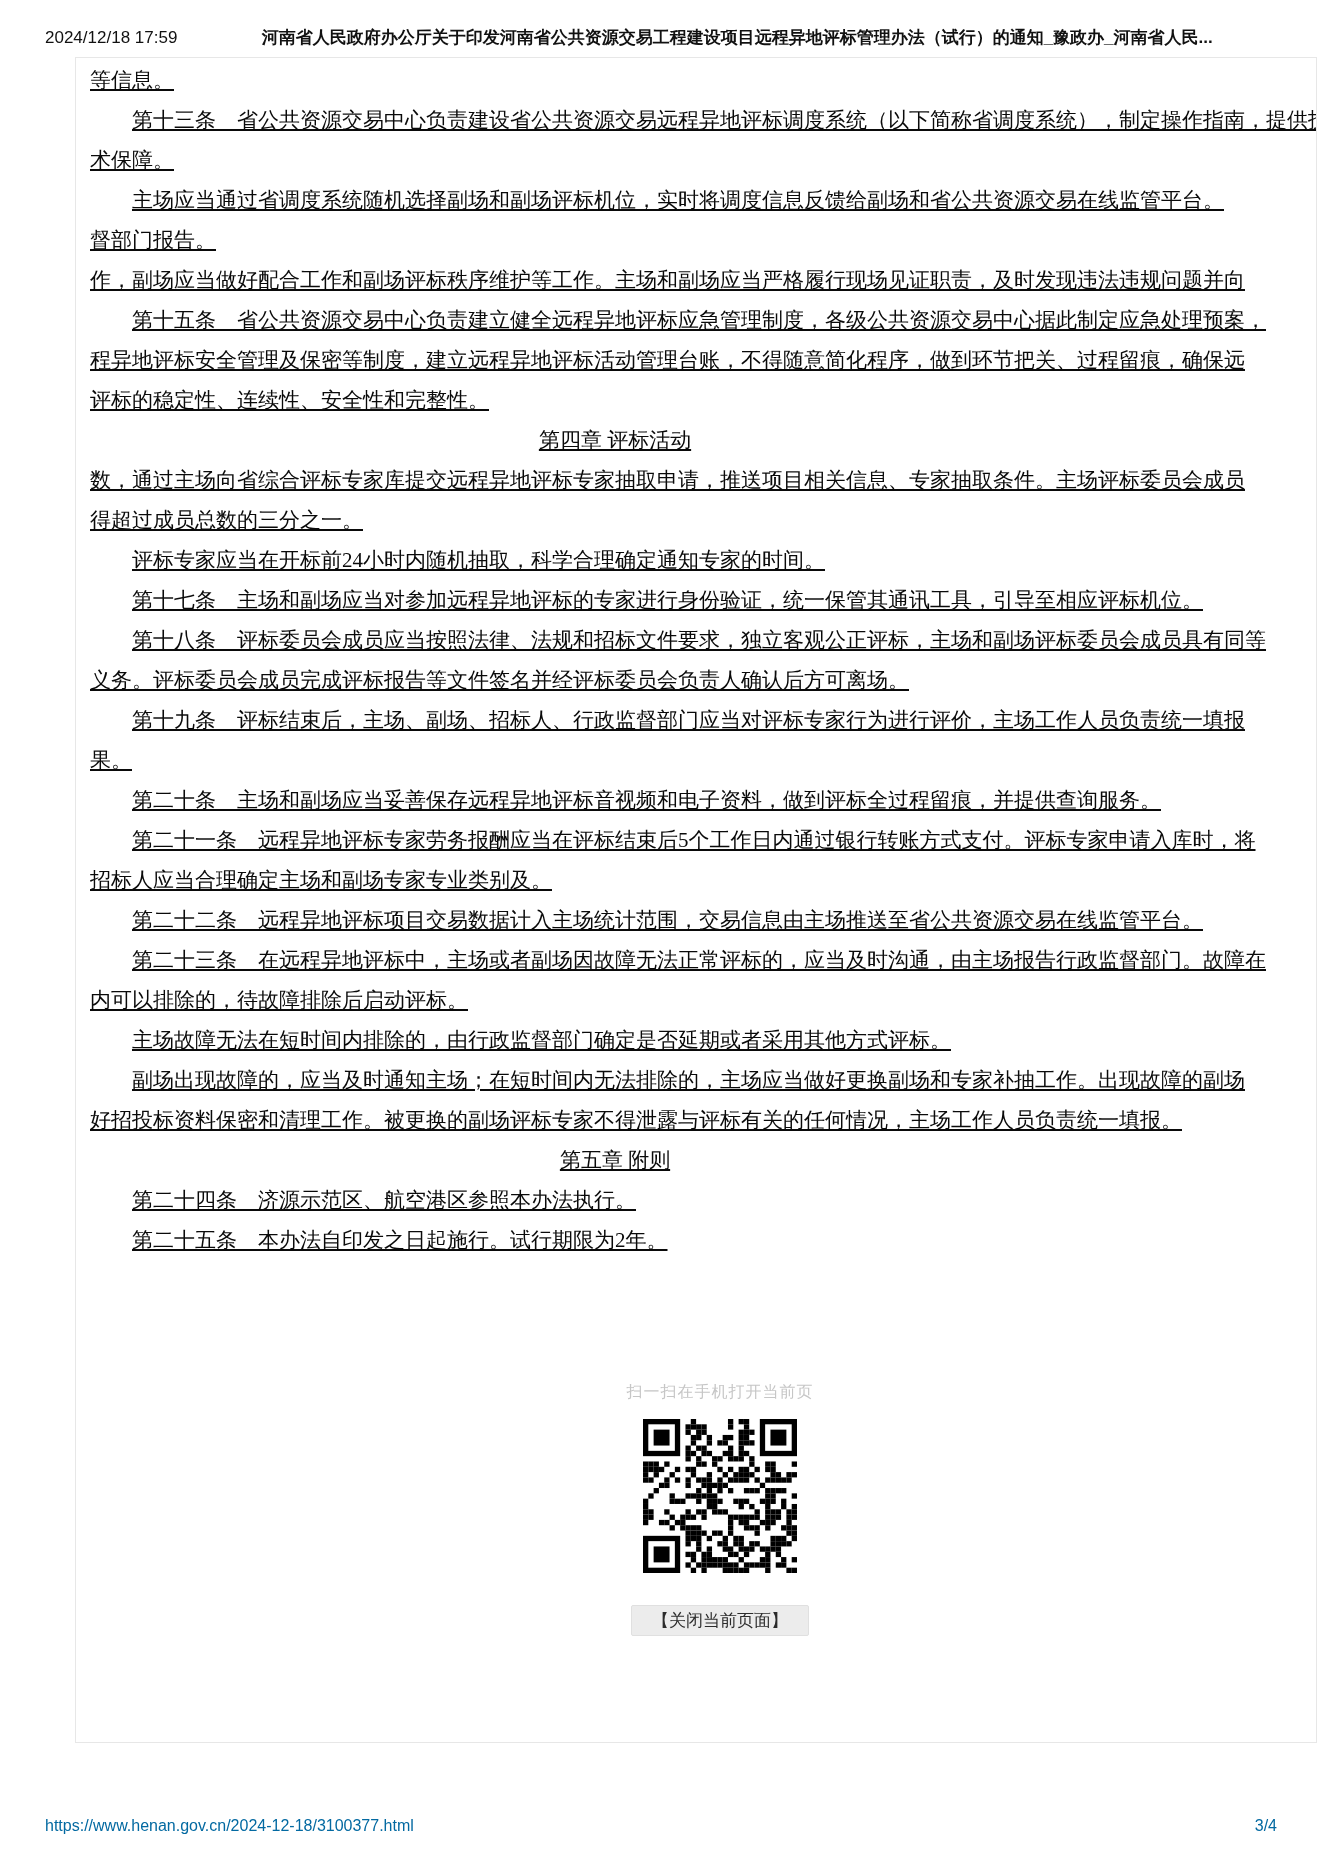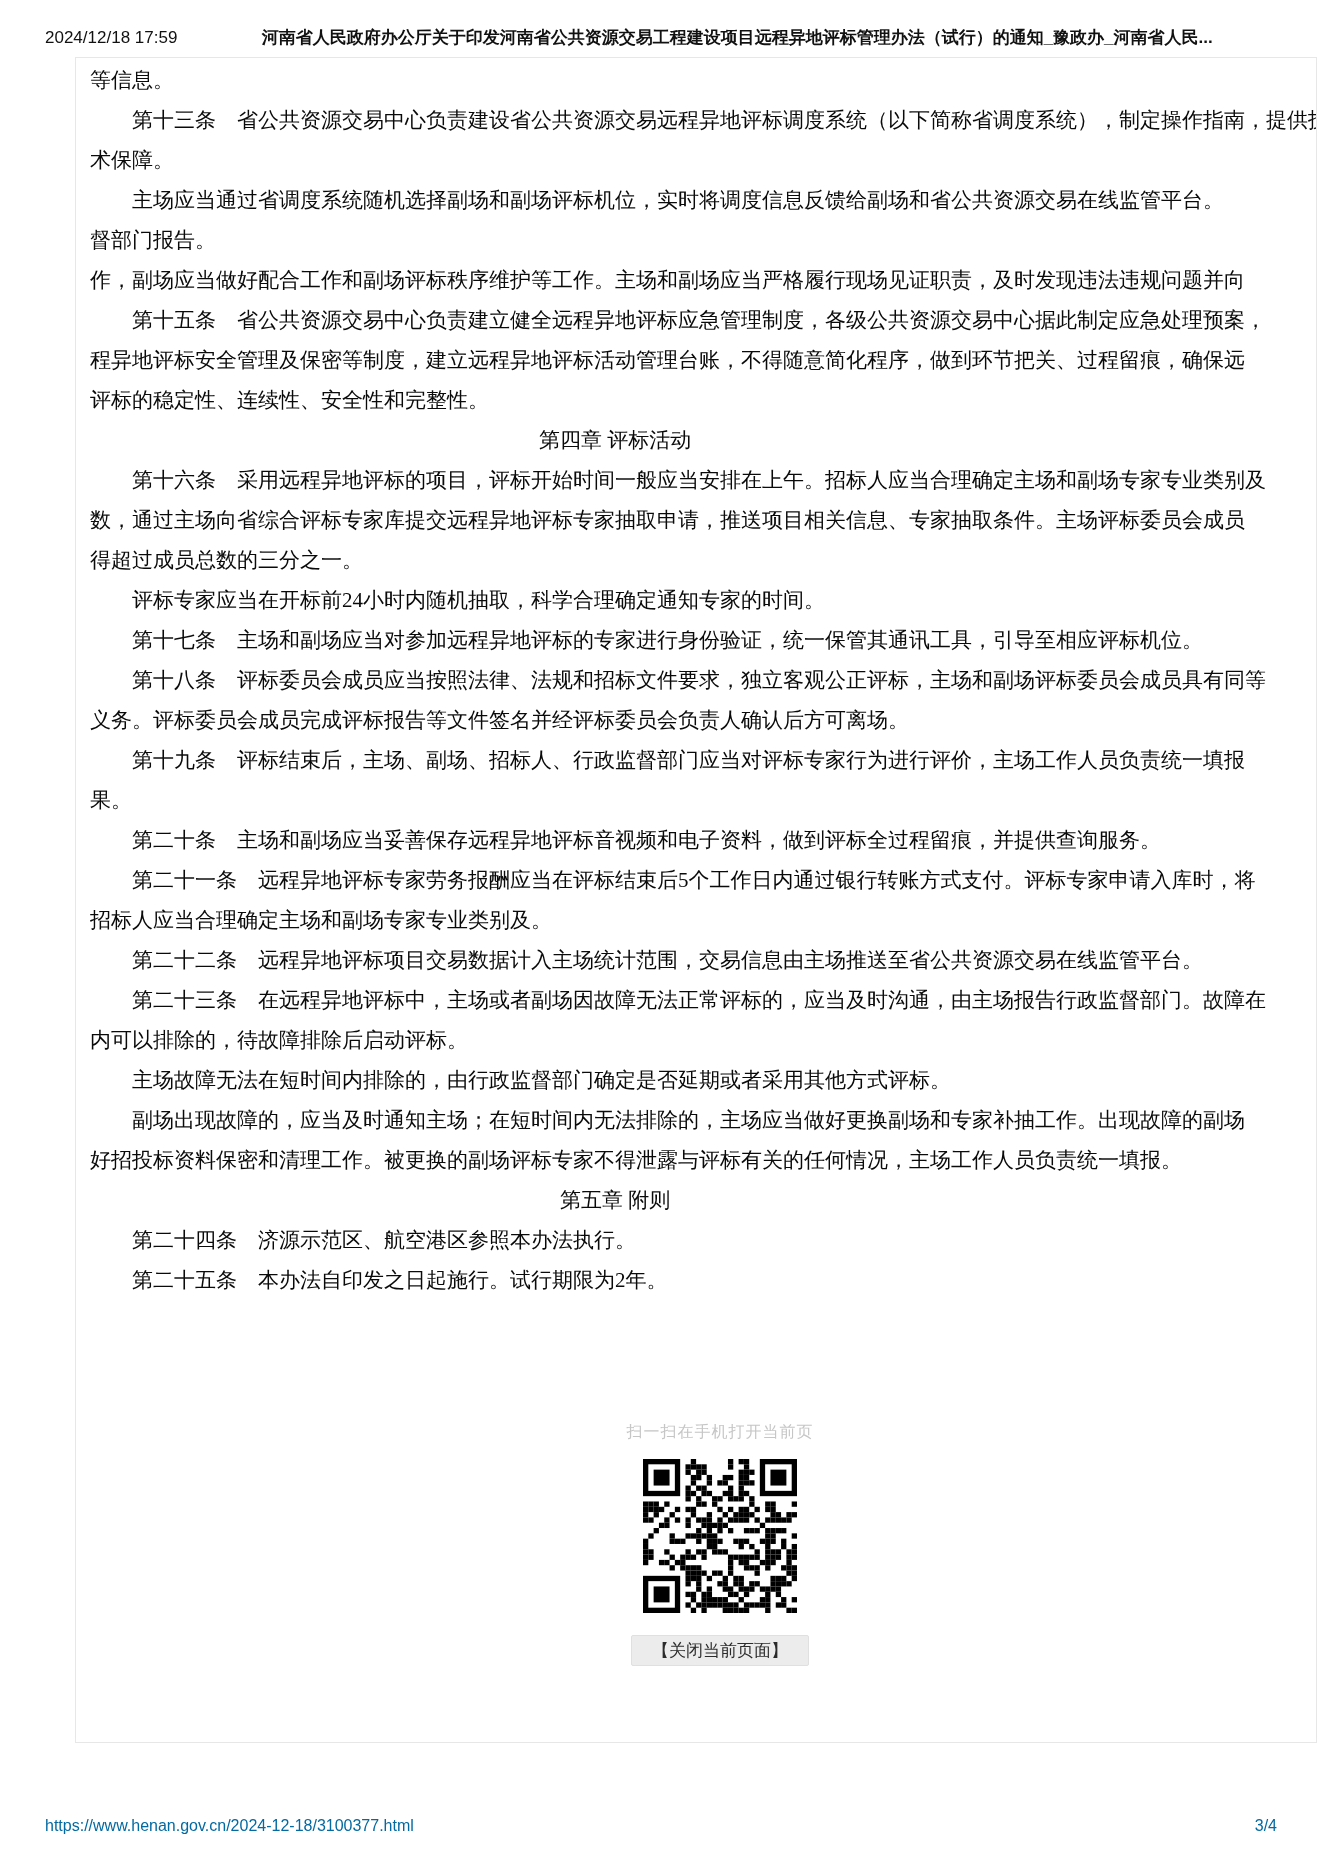--- a/index.html
+++ b/index.html
@@ -33,21 +33,21 @@
     border:1px solid #e7e7e7;
     background:#fff;
     overflow:hidden;
   }
   .doc-body{
     padding:2px 0 0 14px;
     font-size:21px;
     line-height:40px;
     color:#0a0a0a;
   }
-  .doc-line{white-space:nowrap;overflow:hidden;}
+  .doc-line{white-space:nowrap;overflow:hidden;text-decoration:underline;}
   .line-para{text-indent:2em;}
   .line-cont{text-indent:0;}
   .line-heading{
     width:1050px;
     text-align:center;
     font-weight:400;
   }
   
   .qr-section{
     width:400px;
@@ -61,21 +61,21 @@
     color:#c6c6c6;
     letter-spacing:1px;
   }
   .qr-box{
     width:154px;height:154px;
     margin:16px auto 0 auto;
   }
   .qr-box svg{display:block;width:154px;height:154px;background:#fff;}
   .close-page-button{
     display:inline-block;
-    margin-top:22px;
+    margin-top:32px;
     padding:3px 20px;
     background:#ececec;
     border:1px solid #e0e0e0;
     border-radius:2px;
     font-family:"Liberation Sans","DejaVu Sans",sans-serif;
     font-size:17px;
     color:#2b2b2b;
     cursor:pointer;
   }
   
@@ -102,21 +102,20 @@
         <div class="doc-line line-cont">等信息。</div>
         <div class="doc-line line-para">第十三条　省公共资源交易中心负责建设省公共资源交易远程异地评标调度系统（以下简称省调度系统），制定操作指南，提供技</div>
         <div class="doc-line line-cont">术保障。</div>
         <div class="doc-line line-para">主场应当通过省调度系统随机选择副场和副场评标机位，实时将调度信息反馈给副场和省公共资源交易在线监管平台。</div>
         <div class="doc-line line-cont">督部门报告。</div>
         <div class="doc-line line-cont">作，副场应当做好配合工作和副场评标秩序维护等工作。主场和副场应当严格履行现场见证职责，及时发现违法违规问题并向</div>
         <div class="doc-line line-para">第十五条　省公共资源交易中心负责建立健全远程异地评标应急管理制度，各级公共资源交易中心据此制定应急处理预案，</div>
         <div class="doc-line line-cont">程异地评标安全管理及保密等制度，建立远程异地评标活动管理台账，不得随意简化程序，做到环节把关、过程留痕，确保远</div>
         <div class="doc-line line-cont">评标的稳定性、连续性、安全性和完整性。</div>
         <div class="doc-line line-heading">第四章 评标活动</div>
-        <div class="doc-line line-para">第十六条　采用远程异地评标的项目，评标开始时间一般应当安排在上午。招标人应当合理确定主场和副场专家专业类别及</div>
         <div class="doc-line line-cont">数，通过主场向省综合评标专家库提交远程异地评标专家抽取申请，推送项目相关信息、专家抽取条件。主场评标委员会成员</div>
         <div class="doc-line line-cont">得超过成员总数的三分之一。</div>
         <div class="doc-line line-para">评标专家应当在开标前24小时内随机抽取，科学合理确定通知专家的时间。</div>
         <div class="doc-line line-para">第十七条　主场和副场应当对参加远程异地评标的专家进行身份验证，统一保管其通讯工具，引导至相应评标机位。</div>
         <div class="doc-line line-para">第十八条　评标委员会成员应当按照法律、法规和招标文件要求，独立客观公正评标，主场和副场评标委员会成员具有同等</div>
         <div class="doc-line line-cont">义务。评标委员会成员完成评标报告等文件签名并经评标委员会负责人确认后方可离场。</div>
         <div class="doc-line line-para">第十九条　评标结束后，主场、副场、招标人、行政监督部门应当对评标专家行为进行评价，主场工作人员负责统一填报</div>
         <div class="doc-line line-cont">果。</div>
         <div class="doc-line line-para">第二十条　主场和副场应当妥善保存远程异地评标音视频和电子资料，做到评标全过程留痕，并提供查询服务。</div>
         <div class="doc-line line-para">第二十一条　远程异地评标专家劳务报酬应当在评标结束后5个工作日内通过银行转账方式支付。评标专家申请入库时，将</div>

